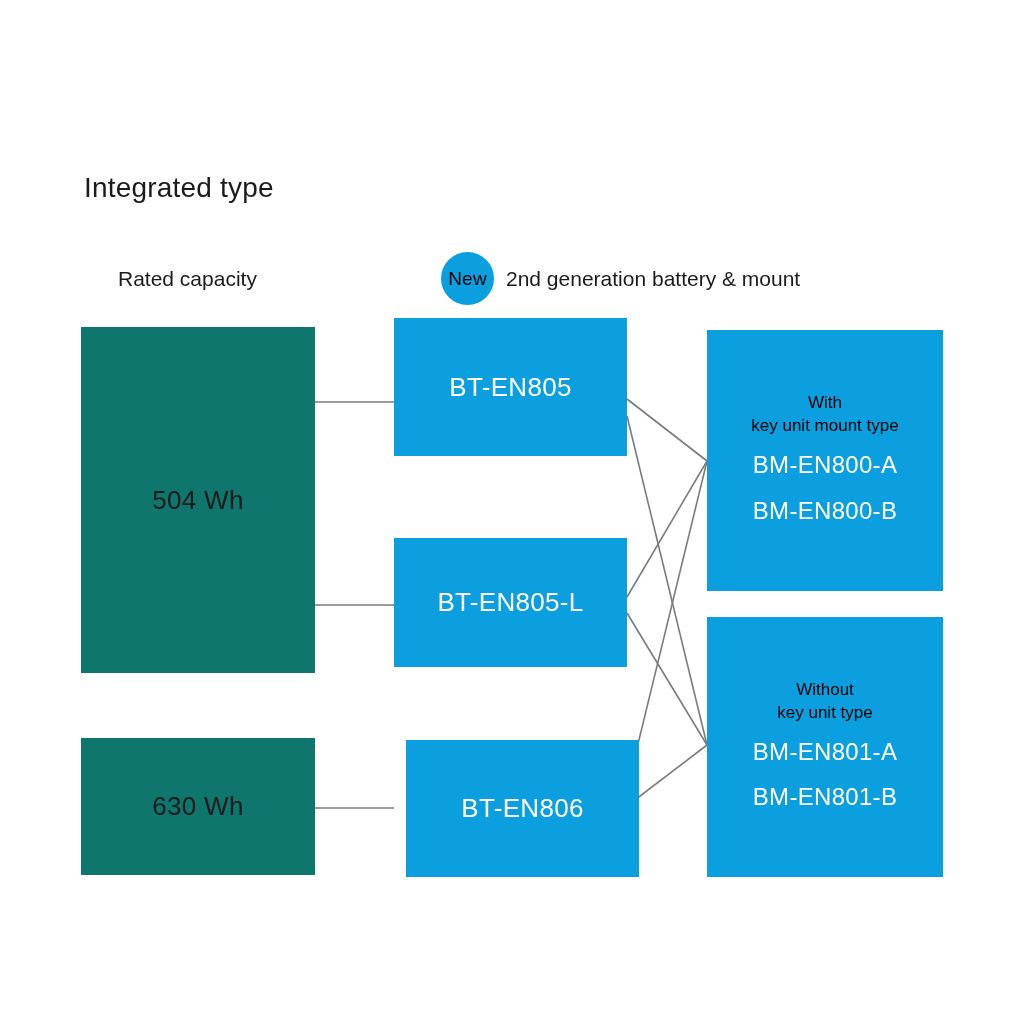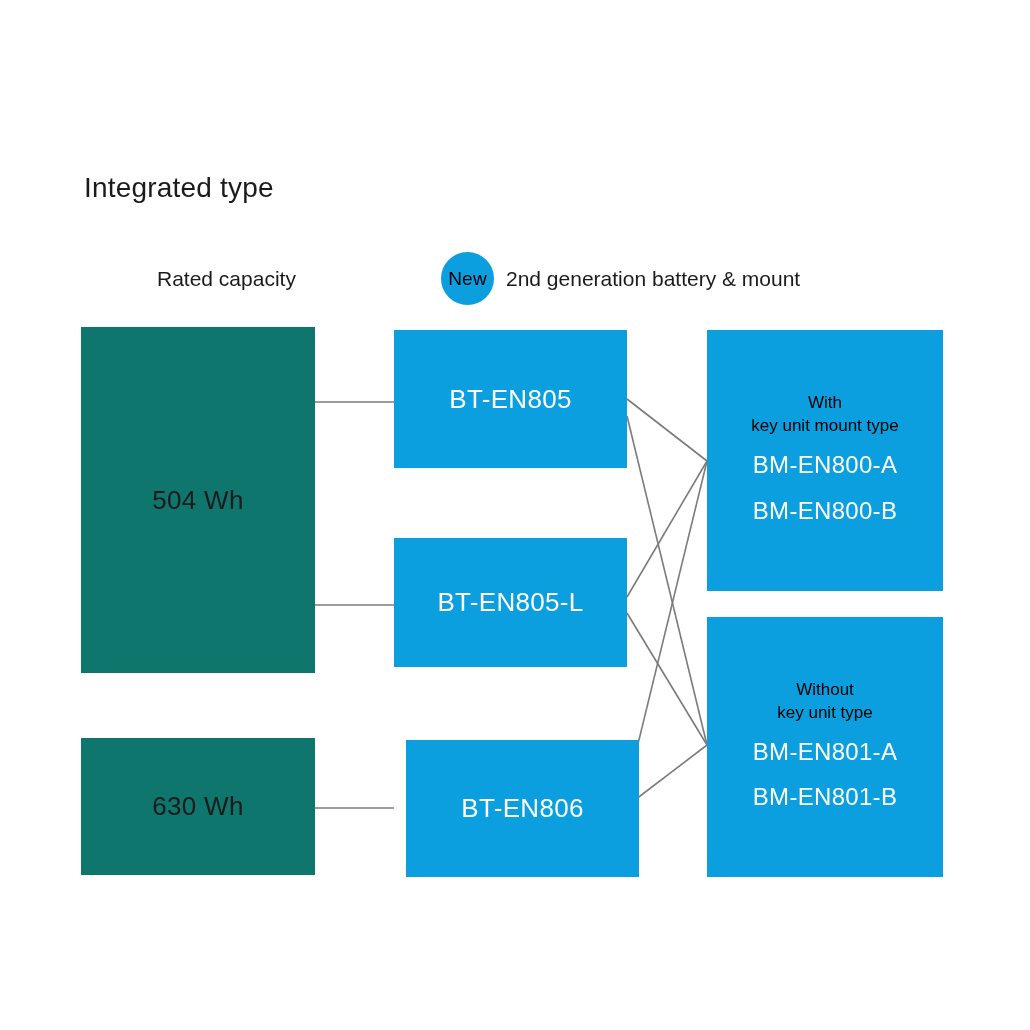--- a/index.html
+++ b/index.html
@@ -35,21 +35,20 @@
   .col-header {
     position: absolute;
     font-size: 21px;
     font-weight: 400;
     color: #1b1b1b;
     white-space: nowrap;
   }
   #rated-capacity-header {
     left: 118px;
     top: 267px;
-    margin-left: 39px;
   }
   #gen-header {
     left: 506px;
     top: 267px;
   }
 
   
   .new-badge {
     position: absolute;
     left: 441px;
@@ -110,21 +109,21 @@
     gap: 11px;
   }
   .code-list .node-label {
     line-height: 1.45;
   }
 
   
   #node-cap-504  { left: 81px;  top: 327px; width: 234px; height: 346px; }
   #node-cap-630  { left: 81px;  top: 738px; width: 234px; height: 137px; }
 
-  #node-bt-en805   { left: 394px; top: 330px; width: 233px; height: 138px; }
+  #node-bt-en805   { left: 394px; top: 318px; width: 233px; height: 138px; }
   #node-bt-en805-l { left: 394px; top: 538px; width: 233px; height: 129px; }
   #node-bt-en806   { left: 406px; top: 740px; width: 233px; height: 137px; }
 
   #node-bm-en800 { left: 707px; top: 330px; width: 236px; height: 261px; }
   #node-bm-en801 { left: 707px; top: 617px; width: 236px; height: 260px; }
 
   
   #connectors {
     position: absolute;
     left: 0;

